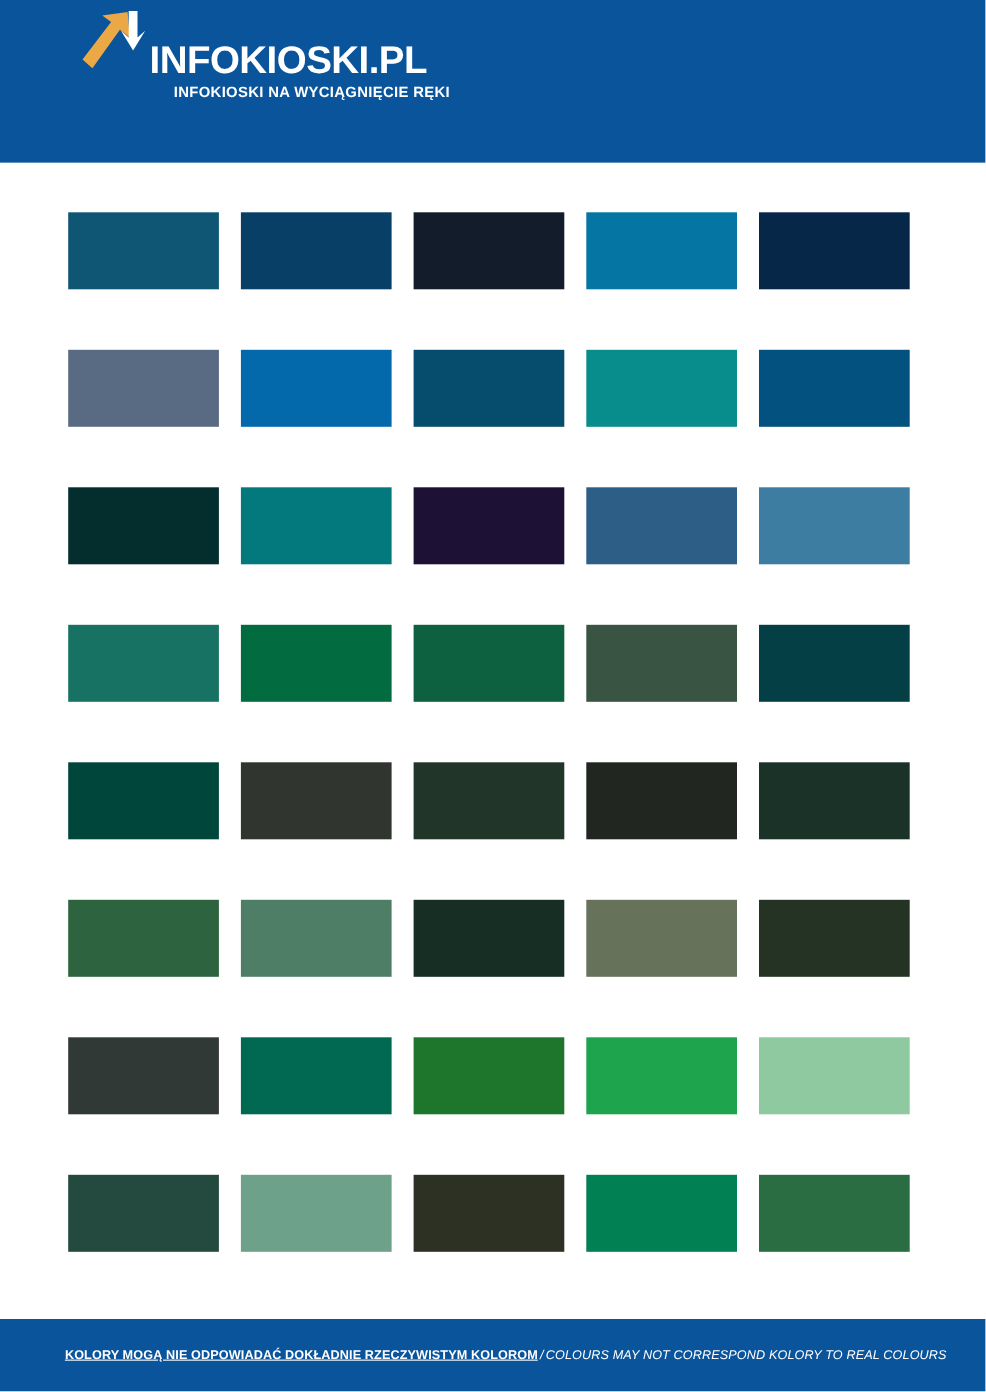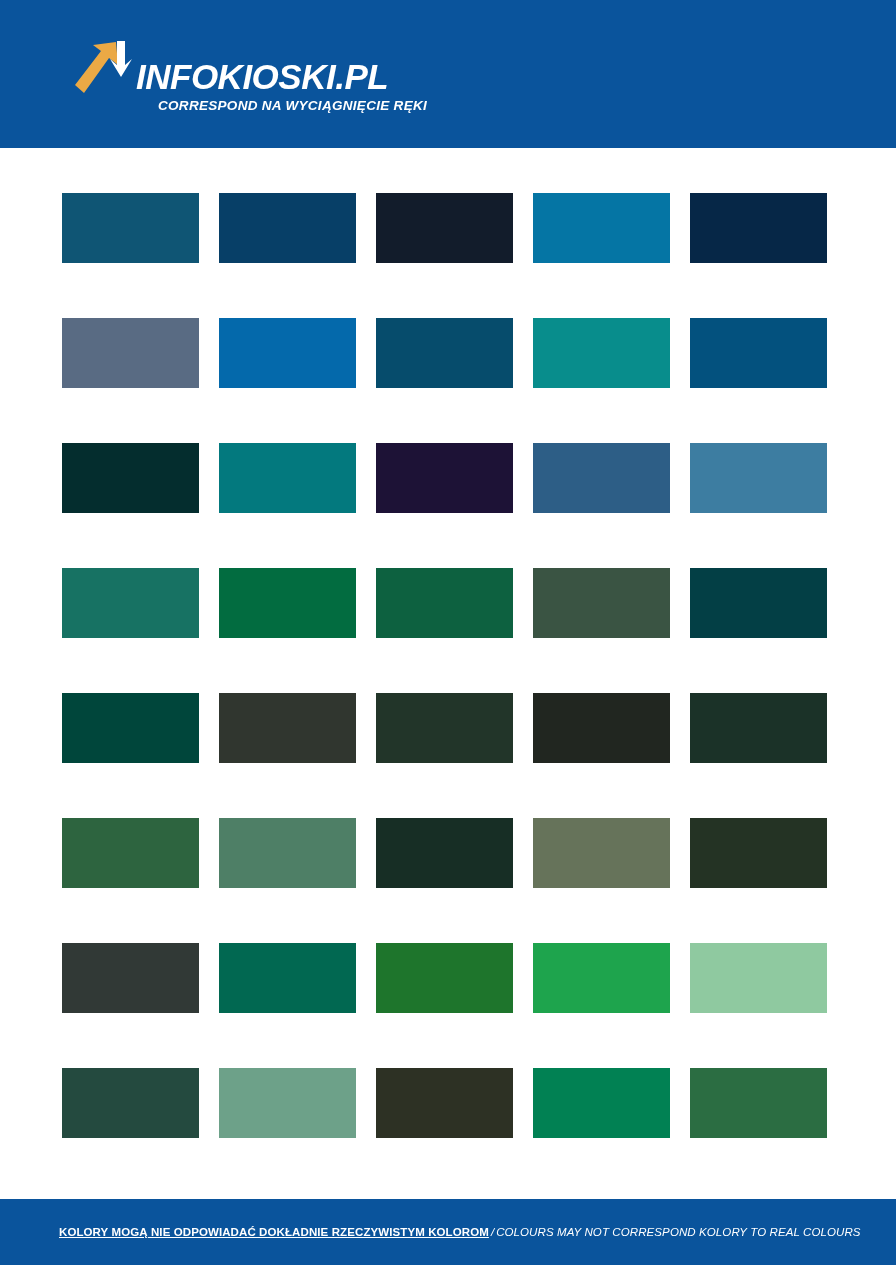--- a/index.html
+++ b/index.html
@@ -25,24 +25,23 @@
   .header {
     height: 148px;
     background: #0a549c;
     position: relative;
     flex: 0 0 auto;
   }
 
   .brand {
     position: absolute;
     left: 72px;
-    top: 30px;
+    top: 8px;
     display: flex;
-    align-items: center;
-    font-style: italic;
+    align-items: flex-start;
   }
 
   .brand-mark {
     width: 62px;
     height: 68px;
     position: relative;
     flex: 0 0 auto;
   }
 
   .brand-text {
@@ -143,21 +142,21 @@
         <svg width="62" height="68" viewBox="0 0 62 68" xmlns="http://www.w3.org/2000/svg">
 
           <path d="M44 3 L46 26 L37 19 L12 54 L3 46 L29 12 L21 6 Z" fill="#eba945"></path>
 
           <path d="M45 2 L53 2 L53 26 L60 20 L49 38 L38 20 L45 26 Z" fill="#ffffff"></path>
         </svg>
       </div>
 
       <div class="brand-text">
         <div class="brand-title">INFOKIOSKI.PL</div>
-        <div class="brand-tagline">CORRESPOND NA WYCIĄGNIĘCIE RĘKI</div>
+        <div class="brand-tagline">INFOKIOSKI NA WYCIĄGNIĘCIE RĘKI</div>
       </div>
 
     </div>
   </div>
 
   <div class="content">
     <div class="swatch-grid" id="swatch-grid">
         <div class="swatch" title="#0f5574" style="background: rgb(15, 85, 116);"></div>
         <div class="swatch" title="#073f67" style="background: rgb(7, 63, 103);"></div>
         <div class="swatch" title="#121c2b" style="background: rgb(18, 28, 43);"></div>

